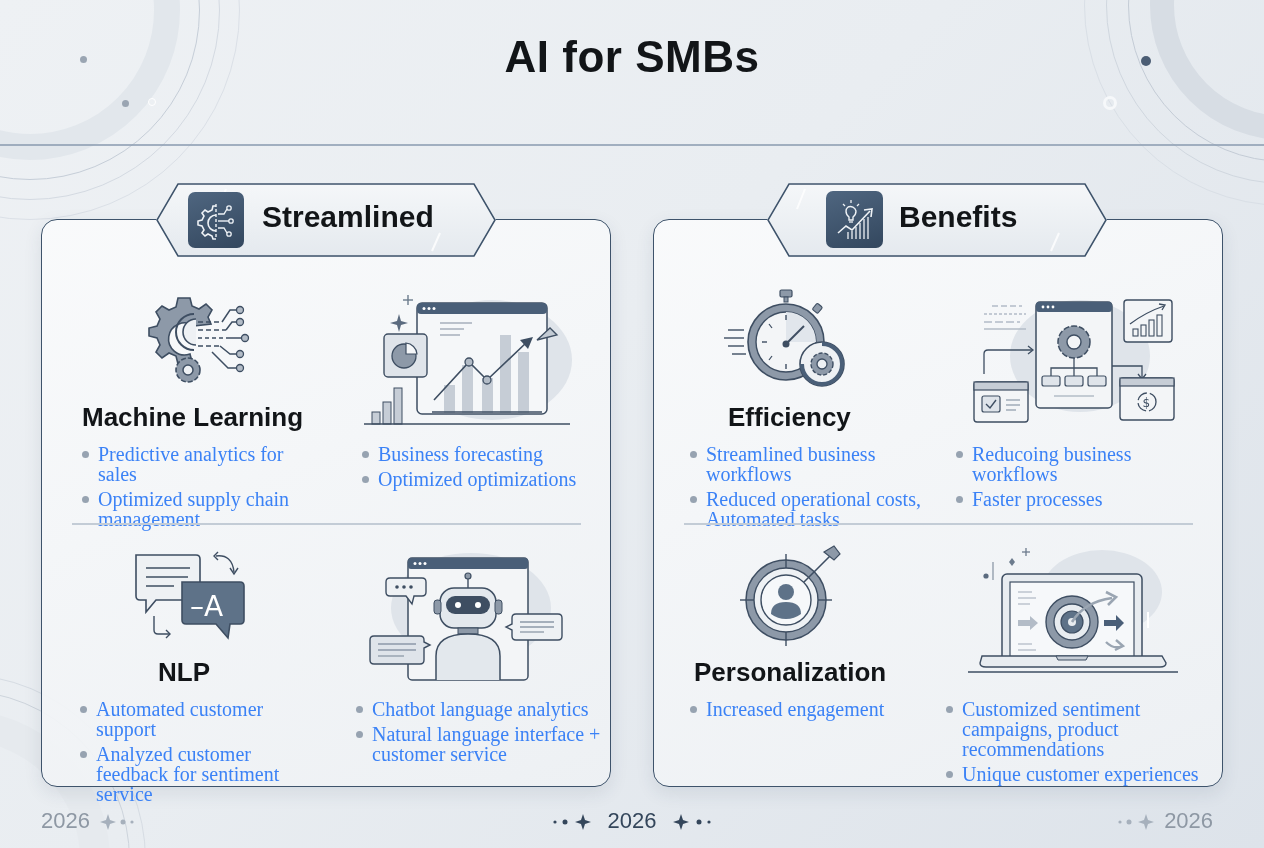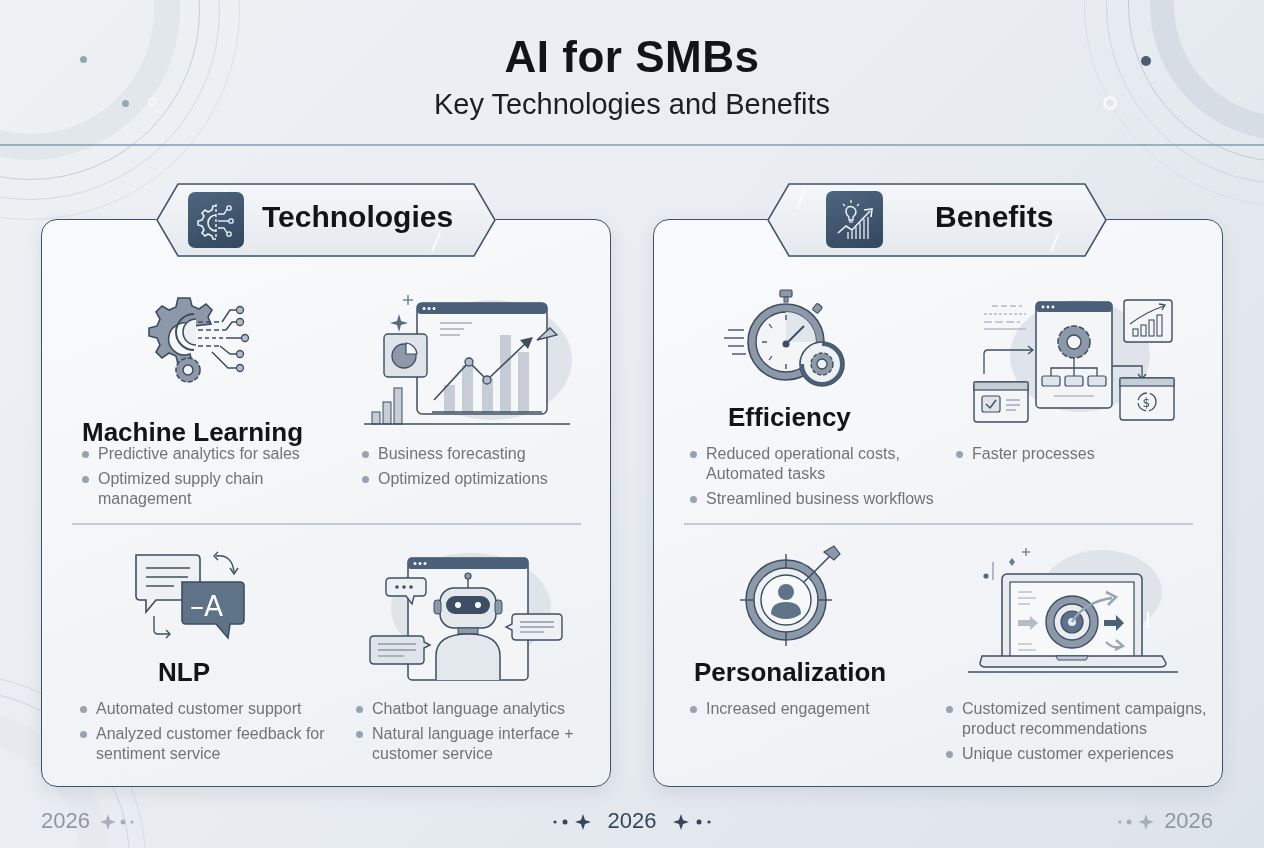--- a/index.html
+++ b/index.html
@@ -38,21 +38,21 @@
   .tab-left { left: 156px; width: 340px; }
   .tab-right { left: 767px; width: 340px; }
   .tab-icon {
     position: absolute; top: 192px; width: 56px; height: 56px; border-radius: 7px;
     background: linear-gradient(160deg, #4f6680 0%, #33475e 100%);
     display: flex; align-items: center; justify-content: center;
   }
   .tab-label { position: absolute; top: 200px; font-size: 30px; font-weight: 700; color: #121518; }
 
   .section-title { position: absolute; font-size: 26px; font-weight: 700; color: #121518; white-space: nowrap; }
-  .bullets { position: absolute; list-style: none; font-size: 16px; line-height: 20px; color: #737373; }
+  .bullets { position: absolute; list-style: none; font-size: 20px; line-height: 20px; color: #3b82f6; font-family: Liberation Serif, serif; }
   .bullets li { position: relative; padding-left: 18px; margin-bottom: 5px; }
   .bullets li::before {
     content: ""; position: absolute; left: 2px; top: 7px; width: 7px; height: 7px;
     border-radius: 50%; background: #97a3b1;
   }
   .divider { position: absolute; height: 1.5px; background: #c3ccd6; }
   .illus { position: absolute; }
 
   .footer-year { position: absolute; top: 808px; font-size: 22px; color: #8e98a4; }
   .footer-center { position: absolute; top: 808px; left: 0; width: 1264px; text-align: center; font-size: 22px; color: #34465b; }
@@ -81,21 +81,20 @@
 <div class="deco" style="left:1103px;top:96px;width:14px;height:14px;border-radius:50%;border:3px solid #f6f8fa;"></div>
 
 <div class="deco" style="left:-190px;top:710px;width:300px;height:300px;">
   <div class="ring" style="left:0;top:0;width:300px;height:300px;border-width:30px;border-color:#e6eaee;"></div>
   <div class="ring" style="left:-20px;top:-20px;width:340px;height:340px;border-color:#cdd4dc;"></div>
   <div class="ring" style="left:-36px;top:-36px;width:372px;height:372px;border-color:#d6dce3;"></div>
 </div>
 
 <div class="header">
   <div class="title">AI for SMBs</div>
-  <div class="subtitle">Key Technologies and Benefits</div>
   <div class="header-rule"></div>
 </div>
 
 <div class="panel panel-left"></div>
 <div class="tab tab-left"></div>
 <svg class="tab-border" style="left:156px;" width="340" height="74">
   <polygon points="22,1 318,1 339,37 318,73 22,73 1,37" fill="none" stroke="#3e536b" stroke-width="1.5"></polygon>
   <line x1="70" y1="6" x2="62" y2="26" stroke="#ffffff" stroke-width="2" opacity="0.8"></line>
   <line x1="284" y1="50" x2="276" y2="68" stroke="#ffffff" stroke-width="2" opacity="0.8"></line>
 </svg>
@@ -105,21 +104,21 @@
     <path d="M20 15 A8 8 0 0 0 20 31" fill="none" stroke="#eef2f6" stroke-width="1.6"></path>
     <line x1="20" y1="4" x2="20" y2="38" stroke="#eef2f6" stroke-width="1.4" stroke-dasharray="3 2"></line>
     <path d="M22 14 L28 14 L31 9" fill="none" stroke="#eef2f6" stroke-width="1.4"></path>
       <circle cx="33" cy="8" r="2.2" fill="none" stroke="#eef2f6" stroke-width="1.3"></circle>
     <path d="M22 21 L33 21" fill="none" stroke="#eef2f6" stroke-width="1.4"></path>
       <circle cx="35" cy="21" r="2.2" fill="none" stroke="#eef2f6" stroke-width="1.3"></circle>
     <path d="M22 28 L28 28 L31 33" fill="none" stroke="#eef2f6" stroke-width="1.4"></path>
       <circle cx="33" cy="34" r="2.2" fill="none" stroke="#eef2f6" stroke-width="1.3"></circle>
   </svg>
 </div>
-<div class="tab-label" style="left:262px;">Technologies</div>
+<div class="tab-label" style="left:262px;">Streamlined</div>
 
 <svg class="illus" style="left:132px;top:292px;" width="120" height="96" viewBox="0 0 120 96">
   <path d="M50 6 L58 6 L60 14 L67 17 L74 12 L80 18 L76 25 L79 32 L62 34 A16 16 0 1 0 58 62 L60 70 L54 72 L46 72 L44 64 L37 61 L30 66 L24 60 L28 53 L25 46 L17 44 L17 36 L25 34 L28 27 L24 20 L30 14 L37 18 L44 15 L46 6 Z" fill="#8d99a8" stroke="#3e4e62" stroke-width="1.6"></path>
   <path d="M62 22 A18 18 0 0 0 62 58" fill="none" stroke="#3e4e62" stroke-width="2"></path>
   <path d="M64 27 A12 12 0 0 0 64 53" fill="#eef1f4" stroke="#3e4e62" stroke-width="1.6"></path>
   <line x1="66" y1="30" x2="90" y2="30" stroke="#3e4e62" stroke-width="1.6" stroke-dasharray="5 3"></line>
   <line x1="66" y1="38" x2="94" y2="38" stroke="#3e4e62" stroke-width="1.6" stroke-dasharray="5 3"></line>
   <line x1="66" y1="46" x2="94" y2="46" stroke="#3e4e62" stroke-width="1.6" stroke-dasharray="4 3"></line>
   <line x1="66" y1="54" x2="88" y2="54" stroke="#3e4e62" stroke-width="1.6" stroke-dasharray="5 3"></line>
   <path d="M90 30 L98 18 L104 18" fill="none" stroke="#3e4e62" stroke-width="1.5"></path>
@@ -128,21 +127,21 @@
     <circle cx="108" cy="30" r="3.5" fill="#b3bcc7" stroke="#3e4e62" stroke-width="1.3"></circle>
   <path d="M94 46 L110 46" fill="none" stroke="#3e4e62" stroke-width="1.5"></path>
     <circle cx="113" cy="46" r="3.5" fill="#b3bcc7" stroke="#3e4e62" stroke-width="1.3"></circle>
   <path d="M88 54 L98 62 L104 62" fill="none" stroke="#3e4e62" stroke-width="1.5"></path>
     <circle cx="108" cy="62" r="3.5" fill="#b3bcc7" stroke="#3e4e62" stroke-width="1.3"></circle>
   <path d="M80 60 L96 76 L104 76" fill="none" stroke="#3e4e62" stroke-width="1.5"></path>
     <circle cx="108" cy="76" r="3.5" fill="#b3bcc7" stroke="#3e4e62" stroke-width="1.3"></circle>
   <circle cx="56" cy="78" r="12" fill="#8d99a8" stroke="#3e4e62" stroke-width="1.6" stroke-dasharray="5 2"></circle>
   <circle cx="56" cy="78" r="5" fill="#eef1f4" stroke="#3e4e62" stroke-width="1.5"></circle>
 </svg>
-<div class="section-title" style="left:82px;top:417px;">Machine Learning</div>
+<div class="section-title" style="left:82px;top:402px;">Machine Learning</div>
 <ul class="bullets" style="left:80px;top:444px;width:240px;">
   <li>Predictive analytics for sales</li>
   <li>Optimized supply chain management</li>
 </ul>
 
 <svg class="illus" style="left:362px;top:290px;" width="210" height="140" viewBox="0 0 210 140">
   <ellipse cx="130" cy="70" rx="80" ry="60" fill="#dfe4ea"></ellipse>
   <line x1="46" y1="5" x2="46" y2="15" stroke="#6c7b8d" stroke-width="1.4"></line>
     <line x1="41" y1="10" x2="51" y2="10" stroke="#6c7b8d" stroke-width="1.4"></line>
   <path d="M37 24 L39 31 L46 33 L39 35 L37 42 L35 35 L28 33 L35 31 Z" fill="#5b6b7f"></path>
@@ -251,21 +250,21 @@
     <polyline points="4,34 12,27 18,31 36,12" fill="none" stroke="#eef2f6" stroke-width="1.6"></polyline>
     <path d="M30 11 L38 10 L37 18" fill="none" stroke="#eef2f6" stroke-width="1.6"></path>
     <line x1="14" y1="40" x2="14" y2="33" stroke="#eef2f6" stroke-width="1.3"></line>
     <line x1="18" y1="40" x2="18" y2="32" stroke="#eef2f6" stroke-width="1.3"></line>
     <line x1="22" y1="40" x2="22" y2="28" stroke="#eef2f6" stroke-width="1.3"></line>
     <line x1="26" y1="40" x2="26" y2="24" stroke="#eef2f6" stroke-width="1.3"></line>
     <line x1="30" y1="40" x2="30" y2="20" stroke="#eef2f6" stroke-width="1.3"></line>
     <line x1="34" y1="40" x2="34" y2="18" stroke="#eef2f6" stroke-width="1.3"></line>
   </svg>
 </div>
-<div class="tab-label" style="left:899px;margin-left:36px;">Benefits</div>
+<div class="tab-label" style="left:899px;">Benefits</div>
 
 <svg class="illus" style="left:722px;top:288px;" width="132" height="100" viewBox="0 0 132 100">
   <rect x="58" y="2" width="12" height="7" rx="1.5" fill="#8d99a8" stroke="#3e4e62" stroke-width="1.2"></rect>
   <rect x="62" y="9" width="4" height="5" fill="#8d99a8" stroke="#3e4e62" stroke-width="1"></rect>
   <rect x="92" y="16" width="7" height="8" rx="1.5" transform="rotate(40 95 20)" fill="#8d99a8" stroke="#3e4e62" stroke-width="1.1"></rect>
   <circle cx="64" cy="54" r="38" fill="#8d99a8" stroke="#3e4e62" stroke-width="1.6"></circle>
   <circle cx="64" cy="54" r="30" fill="#f3f5f7" stroke="#3e4e62" stroke-width="1.4"></circle>
   <path d="M64 24 A30 30 0 0 1 94 54 L64 54 Z" fill="#e1e6ec"></path>
   <line x1="64" y1="27" x2="64" y2="32" stroke="#3e4e62" stroke-width="1.4"></line>
   <line x1="40" y1="54" x2="45" y2="54" stroke="#3e4e62" stroke-width="1.4"></line>
@@ -278,22 +277,22 @@
   <line x1="2" y1="50" x2="22" y2="50" stroke="#3e4e62" stroke-width="1.4"></line>
   <line x1="6" y1="58" x2="22" y2="58" stroke="#3e4e62" stroke-width="1.4"></line>
   <line x1="10" y1="66" x2="24" y2="66" stroke="#3e4e62" stroke-width="1.4"></line>
   <circle cx="100" cy="76" r="22" fill="#eef1f4" stroke="#3e4e62" stroke-width="1.6"></circle>
   <path d="M100 56 A20 20 0 1 1 80 76" fill="none" stroke="#4a5f78" stroke-width="4"></path>
   <circle cx="100" cy="76" r="11" fill="#8d99a8" stroke="#3e4e62" stroke-width="1.4" stroke-dasharray="4 2"></circle>
   <circle cx="100" cy="76" r="5" fill="#eef1f4" stroke="#3e4e62" stroke-width="1.3"></circle>
 </svg>
 <div class="section-title" style="left:728px;top:402px;">Efficiency</div>
 <ul class="bullets" style="left:688px;top:444px;width:270px;">
+  <li>Streamlined business workflows</li>
   <li>Reduced operational costs, Automated tasks</li>
-  <li>Streamlined business workflows</li>
 </ul>
 
 <svg class="illus" style="left:970px;top:296px;" width="210" height="130" viewBox="0 0 210 130">
   <ellipse cx="110" cy="60" rx="70" ry="56" fill="#dfe4ea"></ellipse>
   <line x1="22" y1="10" x2="52" y2="10" stroke="#b3bcc7" stroke-width="1.3" stroke-dasharray="6 3"></line>
   <line x1="14" y1="18" x2="56" y2="18" stroke="#b3bcc7" stroke-width="1.3" stroke-dasharray="3 2"></line>
   <line x1="14" y1="26" x2="50" y2="26" stroke="#b3bcc7" stroke-width="1.3" stroke-dasharray="8 3"></line>
   <line x1="14" y1="33" x2="56" y2="33" stroke="#b3bcc7" stroke-width="1.3"></line>
   <rect x="66" y="6" width="76" height="106" rx="4" fill="#f3f5f7" stroke="#3e4e62" stroke-width="1.5"></rect>
   <rect x="66" y="6" width="76" height="10" rx="3" fill="#4a5f78"></rect>
@@ -326,20 +325,21 @@
   <path d="M58 50 L63 54 L58 58" fill="none" stroke="#3e4e62" stroke-width="1.3"></path>
   <rect x="4" y="86" width="54" height="40" rx="3" fill="#f3f5f7" stroke="#3e4e62" stroke-width="1.4"></rect>
   <rect x="4" y="86" width="54" height="8" fill="#c6cdd6" stroke="#3e4e62" stroke-width="1.2"></rect>
   <rect x="12" y="100" width="18" height="16" rx="2" fill="#dfe4ea" stroke="#3e4e62" stroke-width="1.2"></rect>
   <polyline points="16,108 20,112 26,104" fill="none" stroke="#3e4e62" stroke-width="1.4"></polyline>
   <line x1="36" y1="104" x2="50" y2="104" stroke="#8d99a8" stroke-width="1.2"></line>
   <line x1="36" y1="109" x2="50" y2="109" stroke="#8d99a8" stroke-width="1.2"></line>
   <line x1="36" y1="114" x2="46" y2="114" stroke="#8d99a8" stroke-width="1.2"></line>
 </svg>
 <ul class="bullets" style="left:954px;top:444px;width:260px;">
+  <li>Reducoing business workflows</li>
   <li>Faster processes</li>
 </ul>
 
 <div class="divider" style="left:684px;top:523px;width:509px;"></div>
 
 <svg class="illus" style="left:738px;top:542px;" width="110" height="108" viewBox="0 0 110 108">
   <circle cx="48" cy="58" r="40" fill="#8d99a8" stroke="#3e4e62" stroke-width="1.5"></circle>
   <circle cx="48" cy="58" r="32" fill="#eef1f4" stroke="#3e4e62" stroke-width="1.4"></circle>
   <circle cx="48" cy="58" r="25" fill="#f6f8fa" stroke="#3e4e62" stroke-width="1.4"></circle>
   <circle cx="48" cy="50" r="8" fill="#5e7288"></circle>

